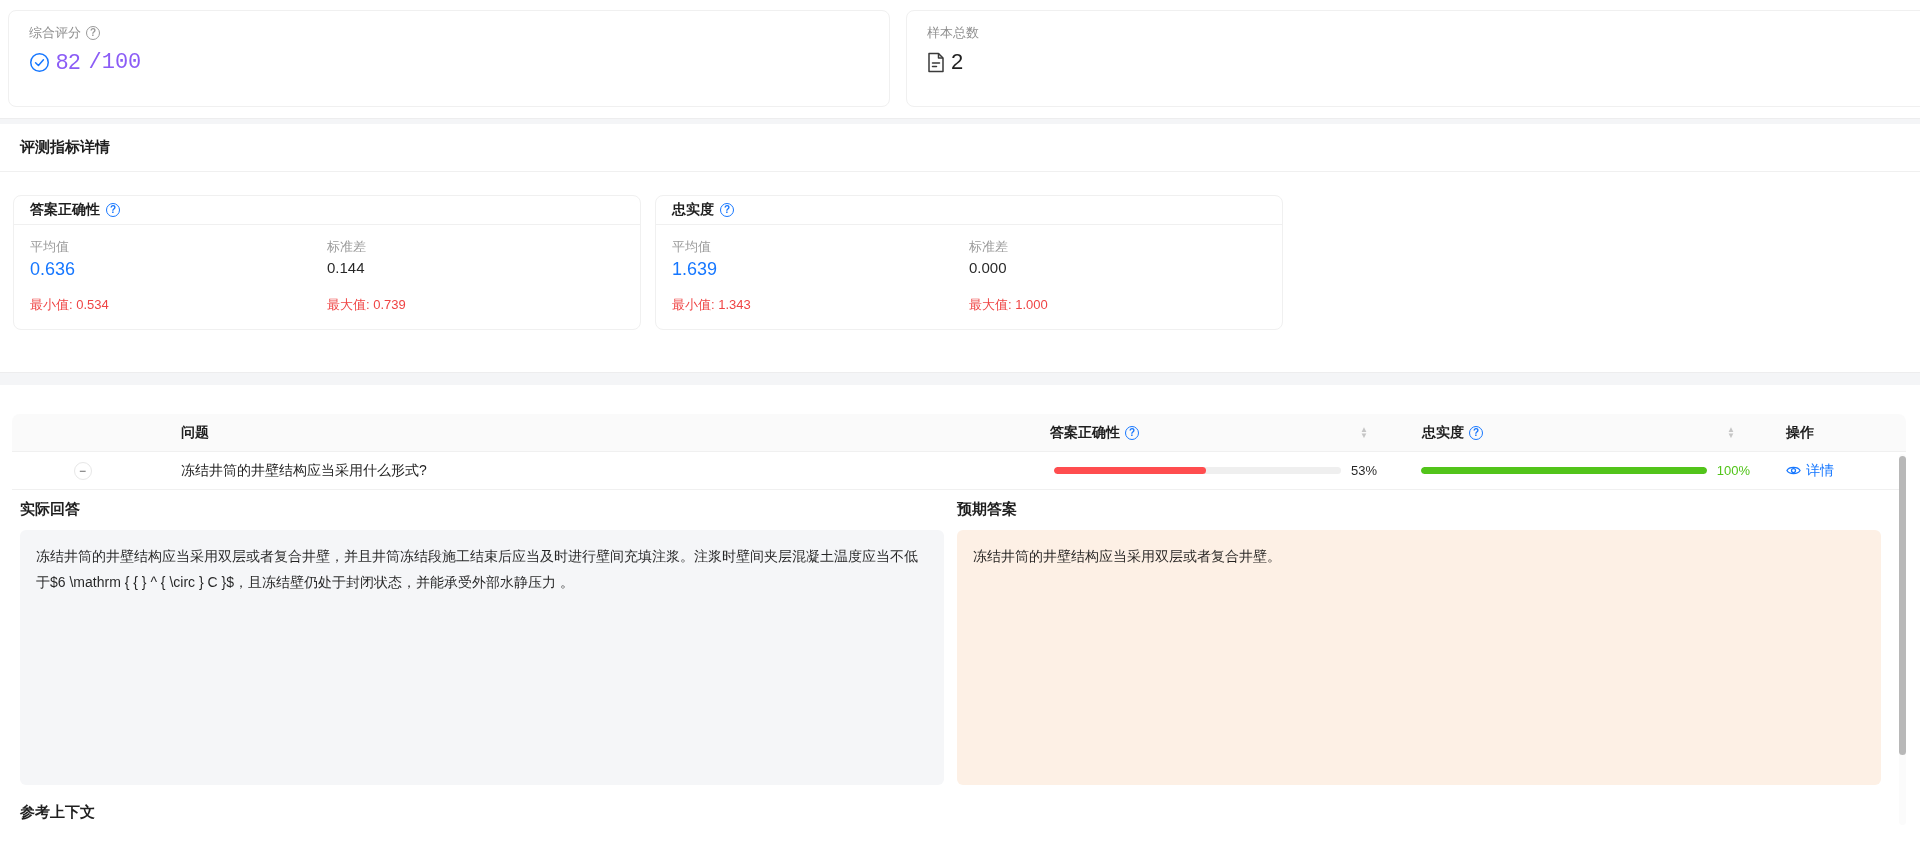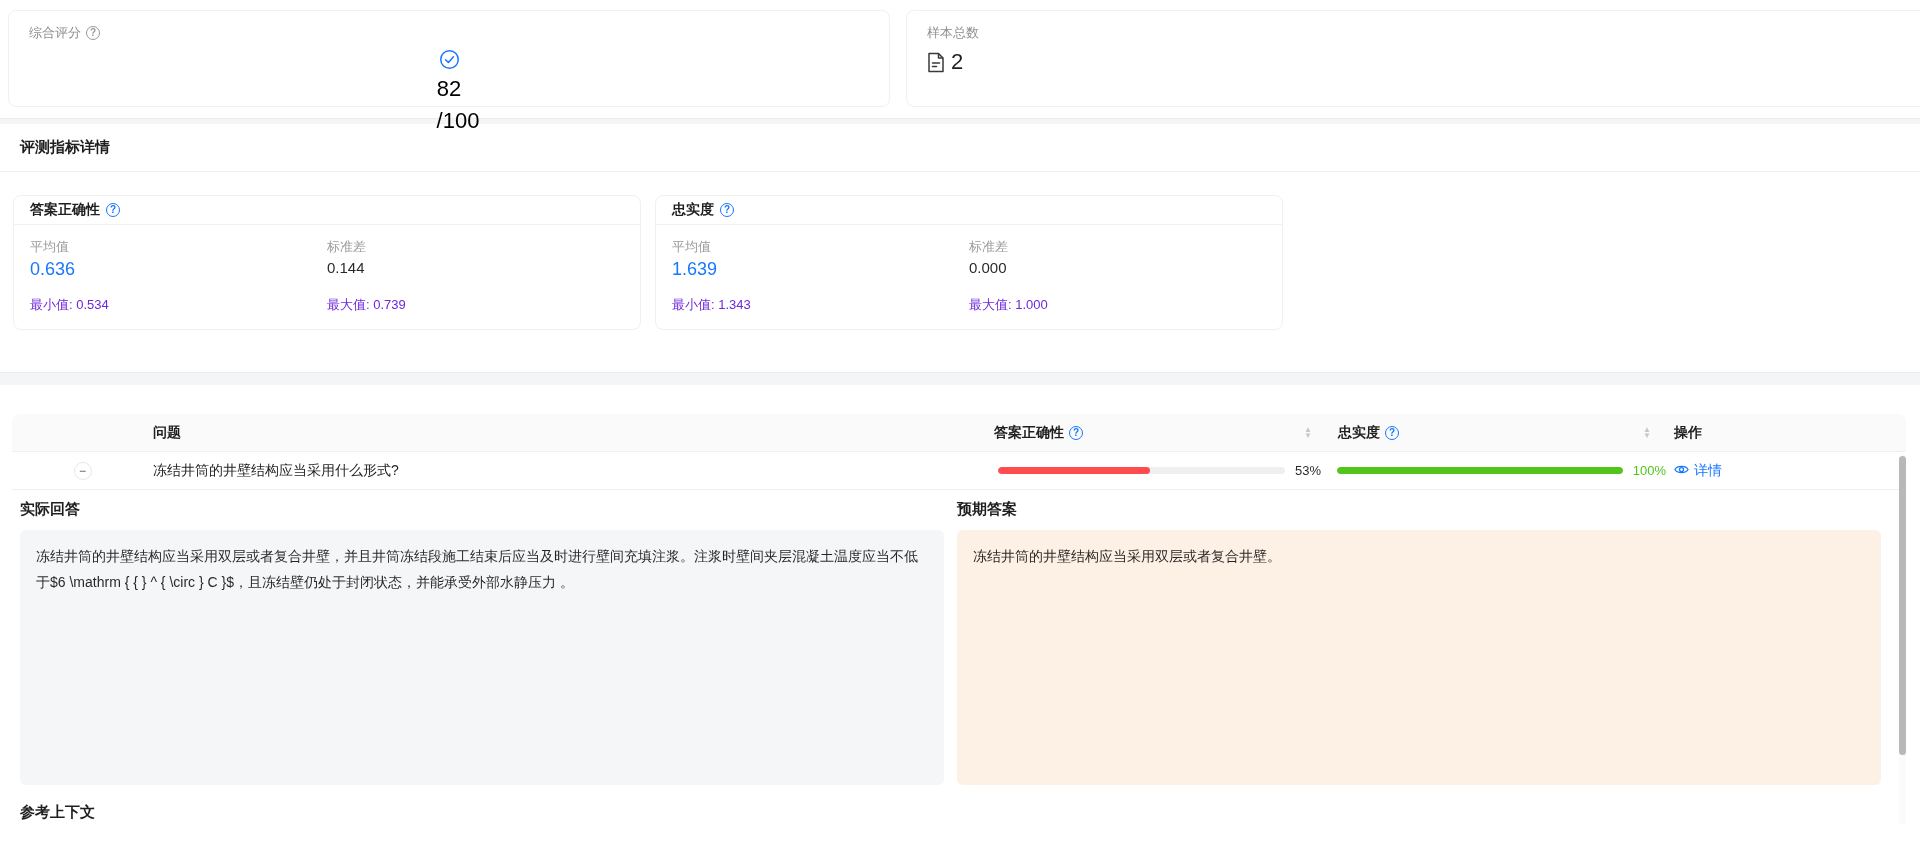--- a/index.html
+++ b/index.html
@@ -6,22 +6,22 @@
   html,body { width:1920px; height:850px; overflow:hidden; background:#fff;
     font-family:"Liberation Sans","DejaVu Sans",sans-serif; color:rgba(0,0,0,0.88); }
 
   
   .stats-row { display:flex; gap:16px; padding:10px 0 11px 8px; background:#fff; }
   .stat-card { border:1px solid #f0f0f0; border-radius:8px; padding:13px 20px; height:97px; background:#fff; }
   .stat-card.first { width:882px; }
   .stat-card.second { flex:1; margin-right:-8px; }
   .stat-label { font-size:13px; color:#8f8f8f; display:flex; align-items:center; gap:5px; margin-bottom:7px;text-align:center; }
   .stat-value { display:flex; align-items:center; gap:6px; font-size:22px; font-weight:500; }
-  .stat-value.blue { color:#000000;flex-direction:column; }
-  .score-suffix { margin-left:18px; }
+  .stat-value.blue { color:#8b5cf6; }
+  .score-suffix { margin-left:2px;font-family:Liberation Mono, monospace; }
 
   
   .qicon { display:inline-flex; align-items:center; justify-content:center;
     width:14px; height:14px; border-radius:50%; border:1px solid currentColor;
     font-size:10px; font-weight:600; line-height:1; flex:0 0 auto; }
   .qicon.gray { color:#9a9a9a; }
   .qicon.blue { color:#1677ff; }
 
   
   .gap-band { background:#f4f5f7; border-top:1px solid #ededee; }
@@ -36,26 +36,26 @@
   .metrics-body { display:flex; gap:14px; padding:23px 13px 42px 13px; background:#fff; }
   .metric-card { width:628px; border:1px solid #f0f0f0; border-radius:8px; background:#fff; }
   .metric-card-header { display:flex; align-items:center; gap:6px; padding:6px 16px; height:29px;
     font-size:14px; font-weight:700; border-bottom:1px solid #f0f0f0; }
   .metric-card-body { padding:13px 16px 15px 16px; }
   .metric-grid { display:grid; grid-template-columns:1fr 1fr; row-gap:2px; }
   .m-label { font-size:13px; color:#9b9b9b; }
   .m-value { font-size:18px; margin-top:3px; }
   .m-value.blue { color:#1677ff; }
   .m-value.dark { font-size:15px; color:rgba(0,0,0,0.85); }
-  .m-minmax { font-size:13px; color:#6d28d9; margin-top:14px; }
+  .m-minmax { font-size:13px; color:#ef4444; margin-top:14px; }
 
   
   .samples-section { position:relative; background:#fff; height:482px; }
   .table-wrap { position:relative; margin:29px 14px 0 12px; }
-  .t-grid { display:grid; grid-template-columns:141px 823px 350px 340px 1fr; align-items:center; }
+  .t-grid { display:grid; grid-template-columns:141px 823px 350px 340px 1fr; align-items:center;gap:28px; }
   .t-header { background:#fafafa; border-radius:8px 8px 0 0; height:38px; font-weight:700; font-size:14px;
     border-bottom:1px solid #f0f0f0; }
   .t-header .hcell { display:flex; align-items:center; gap:5px; }
   .hcell.pad18 { padding-left:18px; padding-right:14px; }
   .hcell.pad12 { padding-left:12px; padding-right:15px; }
   .hcell.pad8 { padding-left:8px; }
   .hcell .spacer { flex:1; }
   .sort-carets { display:flex; flex-direction:column; line-height:6px; font-size:8px; color:#c6c6c6; }
   .t-row { height:38px; border-bottom:1px solid #f0f0f0; font-size:14px; background:#fff; }
   .cell-center { display:flex; justify-content:center; }
@@ -63,21 +63,21 @@
     color:#595959; font-size:12px; line-height:1; display:flex; align-items:center; justify-content:center; cursor:pointer; }
   .progress-cell { display:flex; align-items:center;text-align:right; }
   .progress-cell.p1 { padding-left:22px; }
   .progress-cell.p2 { padding-left:11px; }
   .progress-track { width:287px; height:7px; border-radius:4px; background:#efefef; overflow:hidden; }
   .progress-fill { height:100%; border-radius:4px; }
   .progress-fill.red { background:#ff4d4f; }
   .progress-fill.green { background:#52c41a; }
   .pct-label { font-size:13px; margin-left:10px; color:rgba(0,0,0,0.85); }
   .pct-label.green { color:#52c41a; }
-  .detail-link { display:flex; gap:5px; color:#1677ff; font-size:14px; padding-left:8px; cursor:pointer; }
+  .detail-link { display:flex; align-items:center; gap:5px; color:#1677ff; font-size:14px; padding-left:8px; cursor:pointer; }
 
   
   .answers-grid { display:grid; grid-template-columns:1fr 1fr; column-gap:13px; padding:0 25px 0 8px; }
   .ans-title { font-size:15px; font-weight:700; margin:10px 0 11px 0; }
   .ans-box { height:255px; border-radius:6px; padding:13px 16px; font-size:14px; line-height:26px;
     color:rgba(0,0,0,0.85); overflow:hidden; }
   .ans-box.actual { background:#f5f6f8; }
   .ans-box.expected { background:#fdf0e5; }
   .ref-title { font-size:15px; font-weight:700; margin:18px 0 0 8px; }
 

